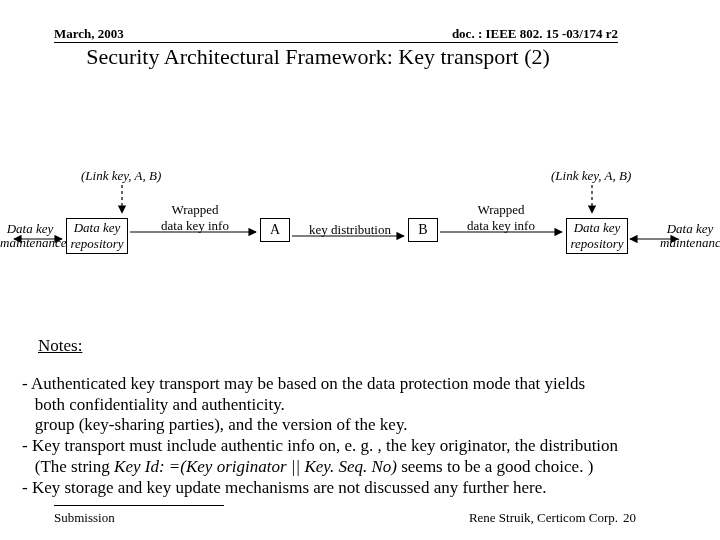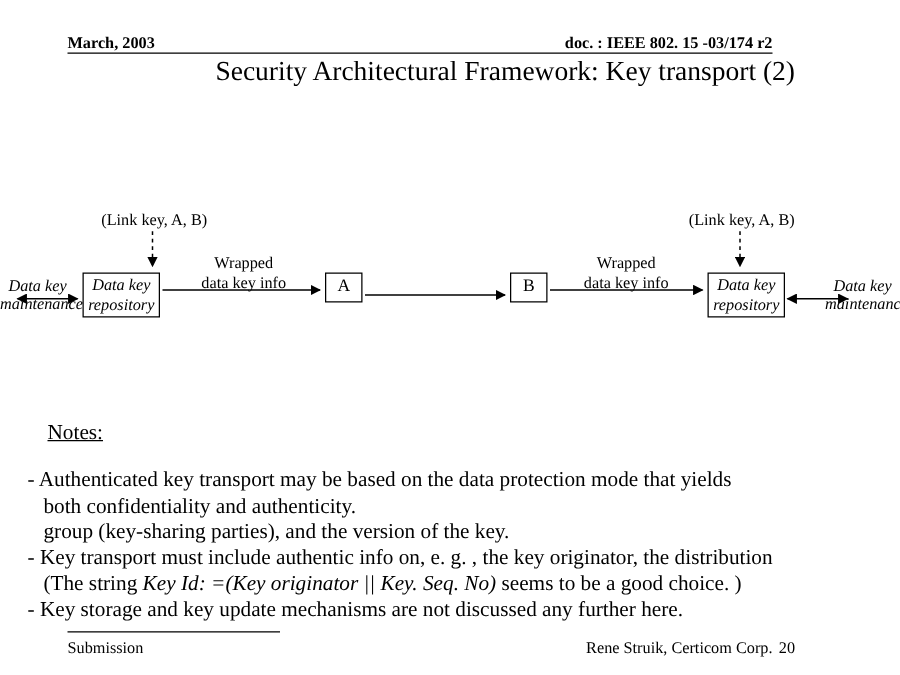--- a/index.html
+++ b/index.html
@@ -1,21 +1,21 @@
 <!DOCTYPE html>
 <html><head>
 <meta charset="utf-8">
 <style>
   html,body{margin:0;padding:0;width:720px;height:540px;background:#fff;font-family:"Times New Roman",serif;color:#000}
   .page{position:relative;width:636px;height:540px}
   .hdr-left{position:absolute;left:54px;top:26px;font-size:13px;font-weight:bold}
   .hdr-right{position:absolute;right:18px;top:26px;font-size:13px;font-weight:bold}
   .hdr-rule{position:absolute;left:54px;right:18px;top:42px;border-top:1.5px solid #000}
-  .title{position:absolute;left:0;right:0;top:44px;text-align:right;font-size:22px}
-  .caption{position:absolute;font-size:13px;}
+  .title{position:absolute;left:0;right:0;top:44px;text-align:center;font-size:22px}
+  .caption{position:absolute;font-size:13px;font-style:italic}
   .node{position:absolute;font-size:13px;font-style:italic;text-align:center;line-height:1.05}
   .box{position:absolute;border:1px solid #000;font-size:13px;font-style:italic;text-align:center;display:flex;align-items:center;justify-content:center}
   .boxAB{position:absolute;border:1px solid #000;font-size:14px;text-align:center;display:flex;align-items:center;justify-content:center}
   .arrow-lbl{position:absolute;font-size:13px;text-align:center}
   svg.diagram{position:absolute;left:0;top:0;width:720px;height:540px;pointer-events:none}
   .notes-hd{position:absolute;left:38px;top:336px;font-size:17px;text-decoration:underline}
   .notes{position:absolute;left:22px;top:374px;right:16px;font-size:17px;line-height:1.22}
   .notes .it{font-style:italic}
   .ftr-rule{position:absolute;left:54px;width:170px;top:505px;border-top:1px solid #000}
   .ftr-left{position:absolute;left:54px;top:510px;font-size:13px}
@@ -37,20 +37,21 @@
 <div class="node" style="left:0px;top:222px;width:60px">Data key<br>maintenance</div>
 <div class="box" style="left:66px;top:218px;width:60px;height:34px">Data key<br>repository</div>
 
 <div class="boxAB" style="left:260px;top:218px;width:28px;height:22px">A</div>
 <div class="boxAB" style="left:408px;top:218px;width:28px;height:22px">B</div>
 
 <div class="box" style="left:566px;top:218px;width:60px;height:34px">Data key<br>repository</div>
 <div class="node" style="left:660px;top:222px;width:60px">Data key<br>maintenance</div>
 
 <div class="arrow-lbl" style="left:150px;top:202px;width:90px">Wrapped<br>data key info</div>
+<div class="arrow-lbl" style="left:300px;top:222px;width:100px">key distribution</div>
 <div class="arrow-lbl" style="left:456px;top:202px;width:90px">Wrapped<br>data key info</div>
 
 <svg class="diagram">
   <defs>
     <marker id="ah" viewBox="0 0 10 10" refX="9" refY="5" markerWidth="7" markerHeight="7" orient="auto-start-reverse">
       <path d="M0,0 L10,5 L0,10 z" fill="#000"></path>
     </marker>
   </defs>
 
   <line x1="122" y1="185" x2="122" y2="213" stroke="#000" stroke-width="1.2" stroke-dasharray="3,3" marker-end="url(#ah)"></line>

